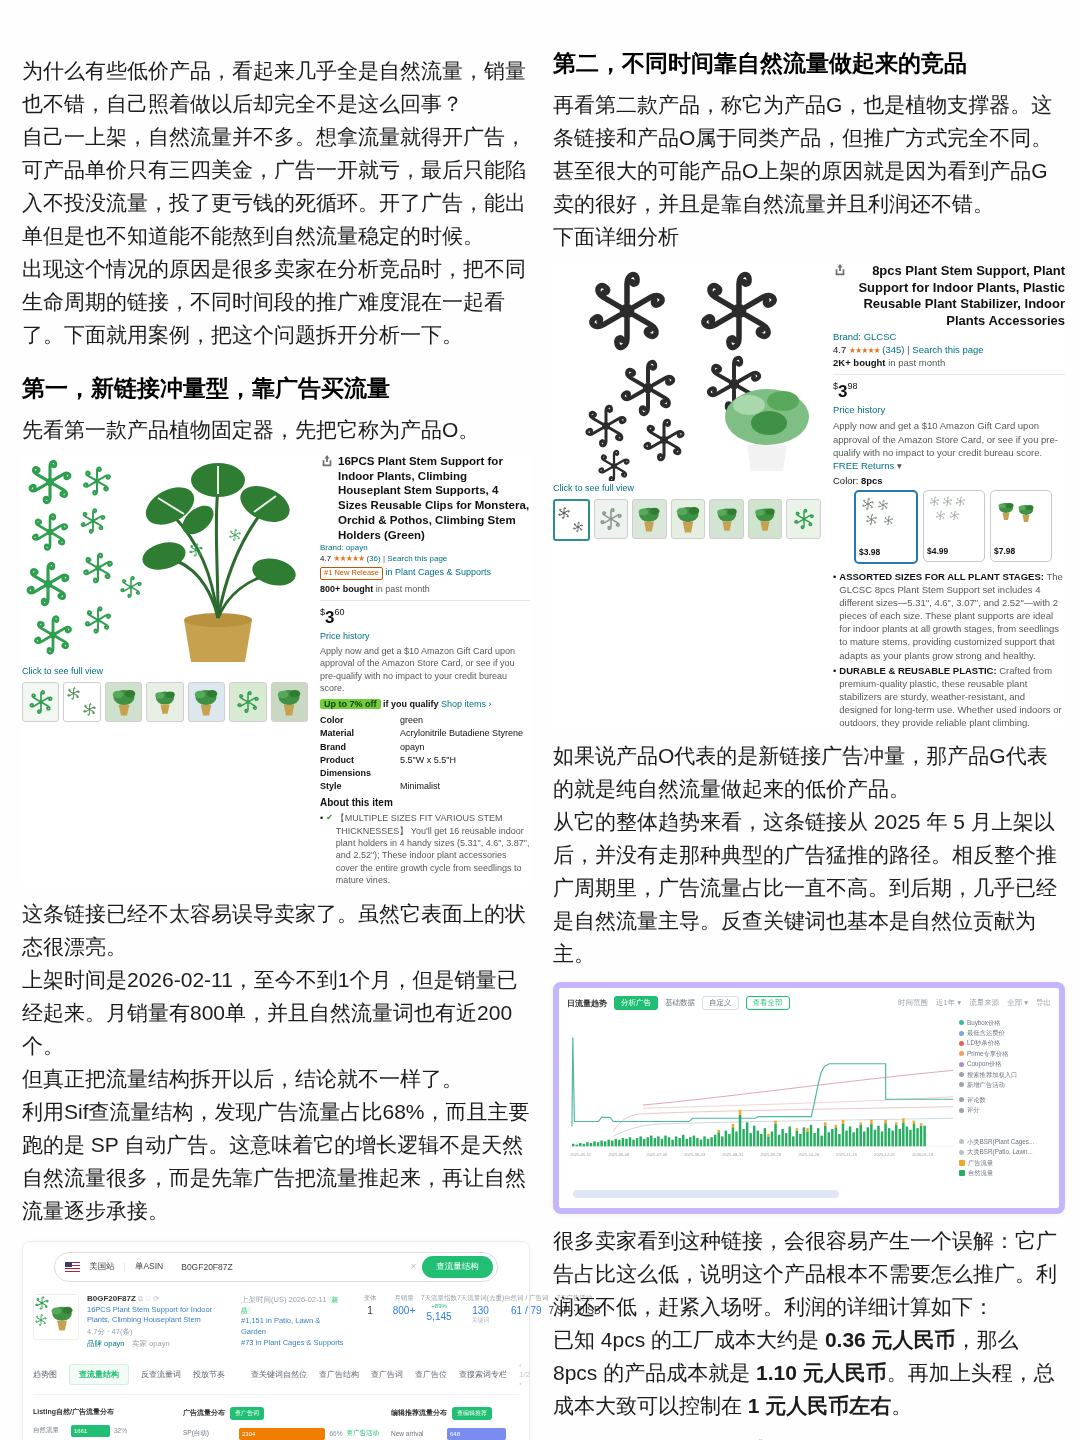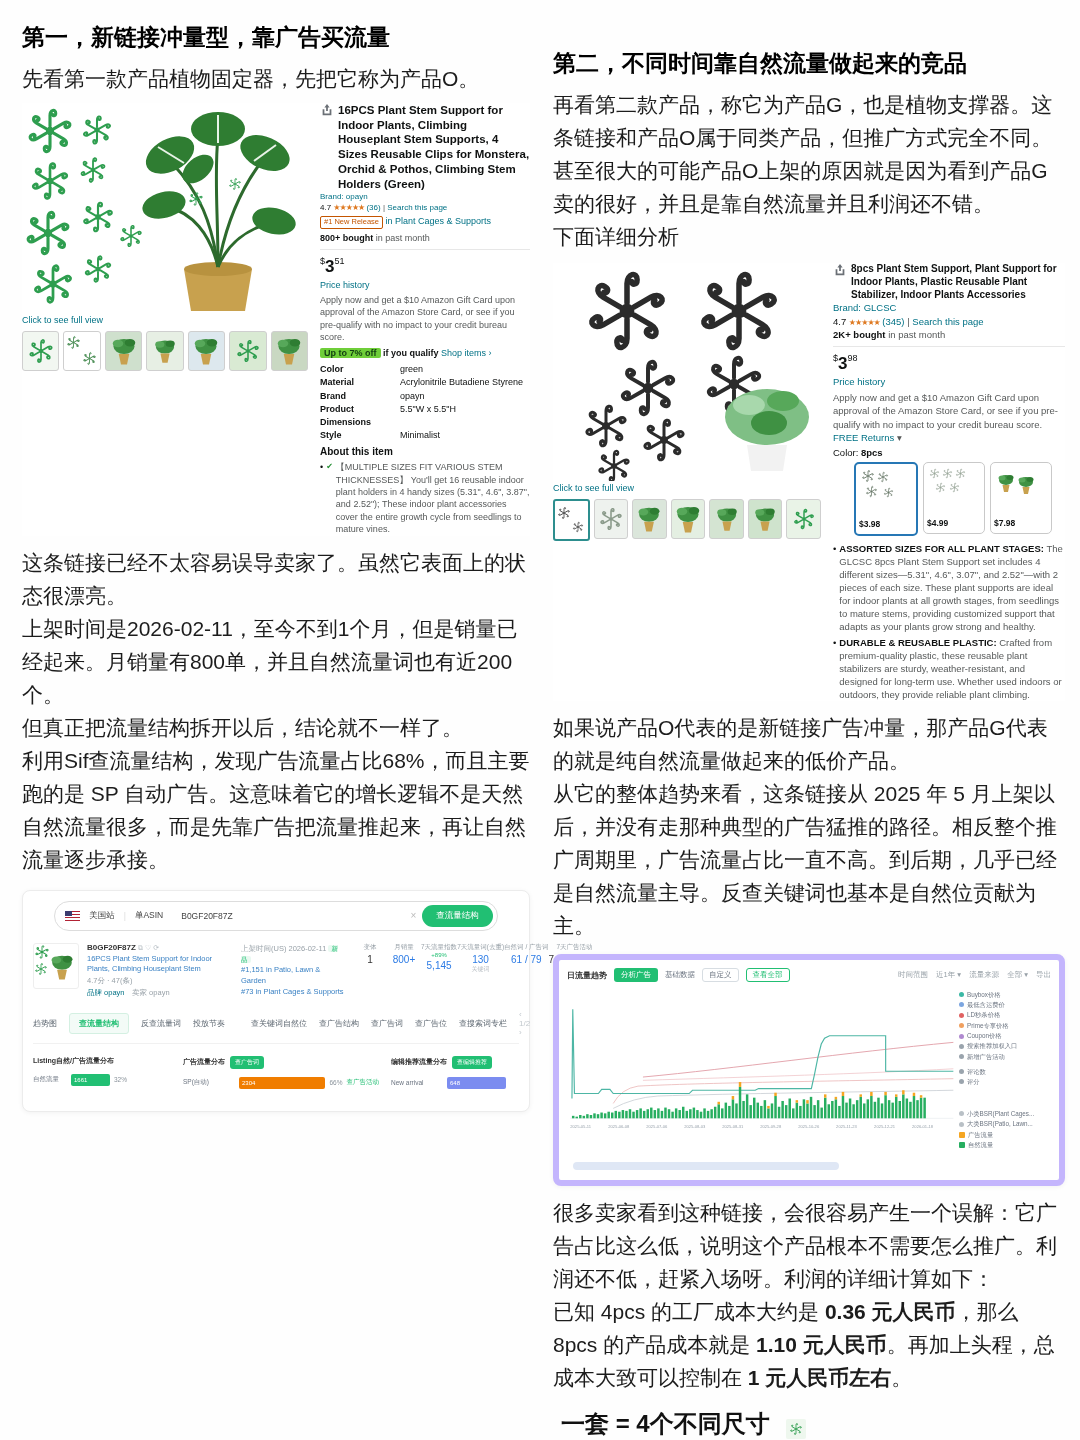--- a/index.html
+++ b/index.html
@@ -18,21 +18,21 @@
   .amz-left{flex:none;text-align:left;}
   .amz-img{position:relative;background:#fff;}
   .amz-cap{font-size:9px;color:#007185;margin-top:2px;}
   .thumbs{display:flex;gap:4px;margin-top:6px;justify-content:flex-start;}
   .thumb{width:42px;height:38px;border:1px solid #cfcfcf;border-radius:3px;background:#f2f7f1;
          display:flex;align-items:center;justify-content:center;overflow:hidden;}
   .thumb.sel{border:2px solid #2d8e8e;}
   .amz-right{flex:1;font-size:9px;line-height:1.38;text-align:left;color:#0f1111;}
   .amz-title{font-weight:700;line-height:1.28;color:#0f1111;}
   .amz-o .amz-title{font-size:11.5px;}
-  .amz-g .amz-title{font-size:10px;}
+  .amz-g .amz-title{font-size:13px;text-align:right;}
   .stars{color:#de7921;font-size:8px;letter-spacing:-1px;}
   .badge-box{display:inline-block;border:1px solid #c45500;color:#c45500;font-size:7.5px;
              padding:0 3px;border-radius:2px;}
   .price{margin-top:4px;}
   .price .sym{font-size:9px;vertical-align:top;}
   .price .whole{font-size:17px;font-weight:600;}
   .price .frac{font-size:9px;vertical-align:top;}
   .deal{background:#6fce39;color:#103d10;font-weight:700;padding:0 4px;border-radius:2px;}
   .attr-row{display:flex;margin-top:1px;}
   .attr-k{width:80px;font-weight:700;flex:none;}
@@ -158,20 +158,25 @@
       <ellipse cx="12" cy="10" rx="7" ry="5" fill="#57a85a"></ellipse>
       <ellipse cx="28" cy="9" rx="7" ry="5" fill="#2e7d32"></ellipse>
       <path d="M13,24 L27,24 L24,38 L16,38 Z" fill="#c8a14e"></path>
     </symbol>
   </defs>
 </svg>
 
 <div class="page">
 
   <div class="col col-left">
+    <div style="margin-top:54px">
+      <p class="body">为什么有些低价产品，看起来几乎全是自然流量，销量也不错，自己照着做以后却完全不是这么回事？</p>
+      <p class="body">自己一上架，自然流量并不多。想拿流量就得开广告，可产品单价只有三四美金，广告一开就亏，最后只能陷入不投没流量，投了更亏钱的死循环。开了广告，能出单但是也不知道能不能熬到自然流量稳定的时候。</p>
+      <p class="body">出现这个情况的原因是很多卖家在分析竞品时，把不同生命周期的链接，不同时间段的推广难度混在一起看了。下面就用案例，把这个问题拆开分析一下。</p>
+    </div>
     <h2 class="sec">第一，新链接冲量型，靠广告买流量</h2>
     <p class="body">先看第一款产品植物固定器，先把它称为产品O。</p>
 
     <div class="amz amz-o">
       <div class="amz-left" style="width:286px">
         <div class="amz-img" style="height:210px">
           <svg width="286" height="210" viewBox="0 0 286 210">
 
             <g color="#2e9e4f">
               <use href="#clip6" x="2" y="2" width="52" height="52"></use>
@@ -270,21 +275,21 @@
           <span class="muted">|</span>
           <span class="link">Search this page</span>
         </div>
         <div style="margin-top:2px">
           <span class="badge-box">#1 New Release</span>
           <span class="link">in Plant Cages &amp; Supports</span>
         </div>
         <div style="margin-top:3px"><b>800+ bought</b> <span class="muted">in past month</span></div>
         <div class="hr"></div>
         <div class="price">
-          <span class="sym">$</span><span class="whole">3</span><span class="frac">51</span>
+          <span class="sym">$</span><span class="whole">3</span><span class="frac">60</span>
         </div>
         <div class="link">Price history</div>
         <div class="muted" style="margin-top:3px">Apply now and get a $10 Amazon Gift Card upon approval of the Amazon Store Card, or see if you pre-qualify with no impact to your credit bureau score.</div>
         <div style="margin-top:3px">
           <span class="deal">Up to 7% off</span>
           <b>if you qualify</b>
           <span class="link">Shop items ›</span>
         </div>
         <div style="margin-top:4px">
           <div class="attr-row">

